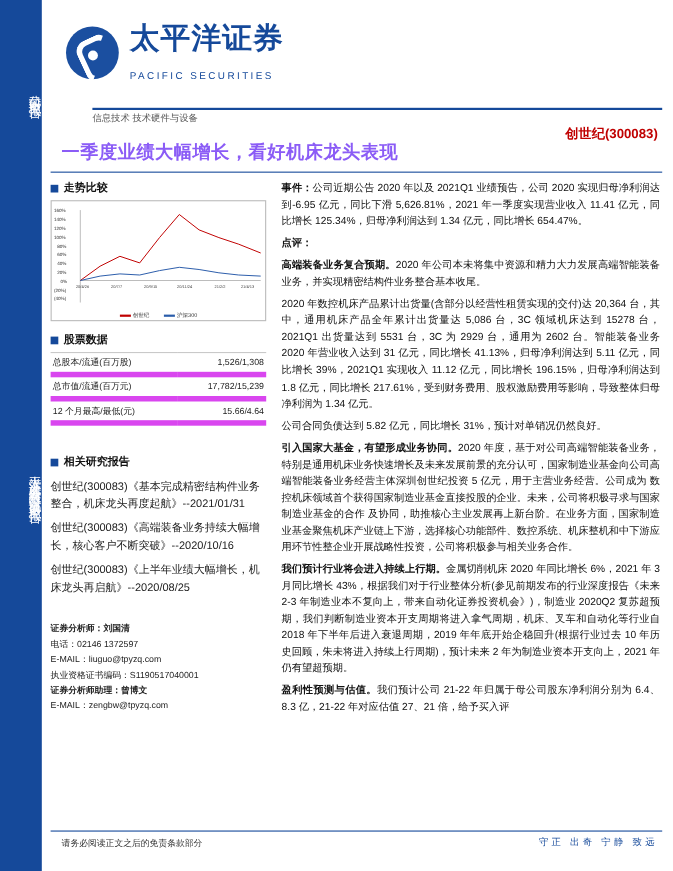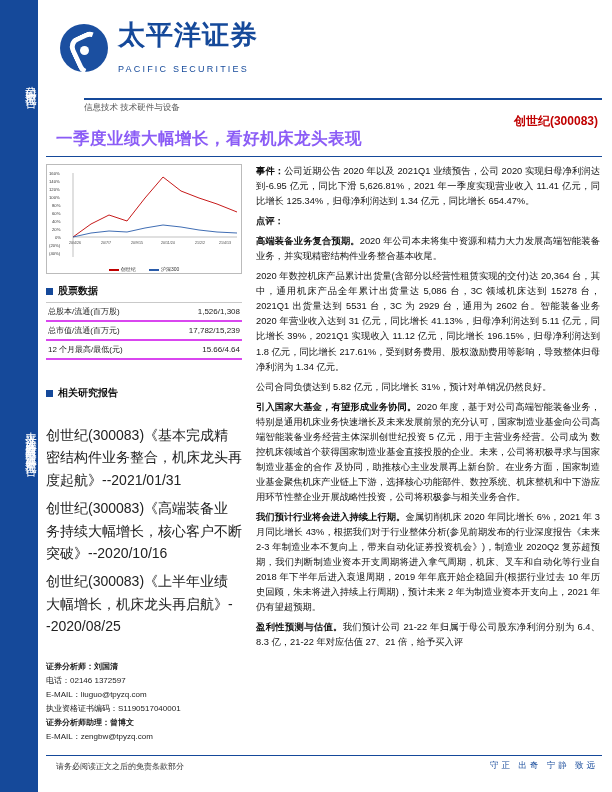--- a/index.html
+++ b/index.html
@@ -74,25 +74,25 @@
 
   
   .chart-box { border:1px solid #bbb; width:196px; height:110px; position:relative; background:#fff; }
   .chart-svg { position:absolute; left:0; top:0; }
   .chart-legend { position:absolute; bottom:1px; left:0; width:100%; text-align:center; font-size:5px; color:#333; }
   .chart-legend span { margin:0 6px; }
   .lg-swatch { display:inline-block; width:10px; height:2px; vertical-align:middle; margin-right:2px; }
 
   
   table.fin { width:196px; border-collapse:collapse; font-size:8px; margin-top:2px; }
-  table.fin td { border-bottom:2px solid #d946ef; padding:3px 2px; color:#222;margin-top:21px; }
+  table.fin td { border-bottom:5px solid #d946ef; padding:3px 2px; color:#222;margin-top:21px; }
   table.fin td.v { text-align:right; }
   table.fin tr:first-child td { border-top:1px solid #c9c9c9; }
 
-  .reports { margin-top:24px; font-size:14px; line-height:1.6; color:#222; }
+  .reports { margin-top:8px; font-size:10px; line-height:1.6; color:#222; }
   .reports p { margin:0 0 6px 0; }
 
   .analyst { margin-top:22px; font-size:8px; line-height:1.75; color:#222; }
   .analyst .nm { font-weight:bold; }
 
   
   .body-p { font-size:9.3px; line-height:1.62; color:#111; text-align:justify; margin:0 0 5px 0; }
   .body-p b { font-weight:bold; }
 
   
@@ -120,20 +120,24 @@
     <div class="hdr-stock">创世纪(300083)</div>
     <div class="hdr-rule"></div>
     <div class="hdr-tags">信息技术  技术硬件与设备</div>
   </div>
 
   <div class="doc-title">一季度业绩大幅增长，看好机床龙头表现</div>
   <div class="title-rule"></div>
 
   <div class="col-left">
 
+    <div class="sec-head">
+      <span class="sec-sq"></span>
+      <span class="sec-title">走势比较</span>
+    </div>
 
     <div class="chart-box">
       <svg class="chart-svg" width="196" height="110" viewBox="0 0 196 110">
 
         <g font-size="4.2" fill="#333" font-family="Liberation Sans, sans-serif">
           <text x="2" y="10">160%</text>
           <text x="2" y="18">140%</text>
           <text x="2" y="26">120%</text>
           <text x="2" y="34">100%</text>
           <text x="5" y="42">80%</text>

